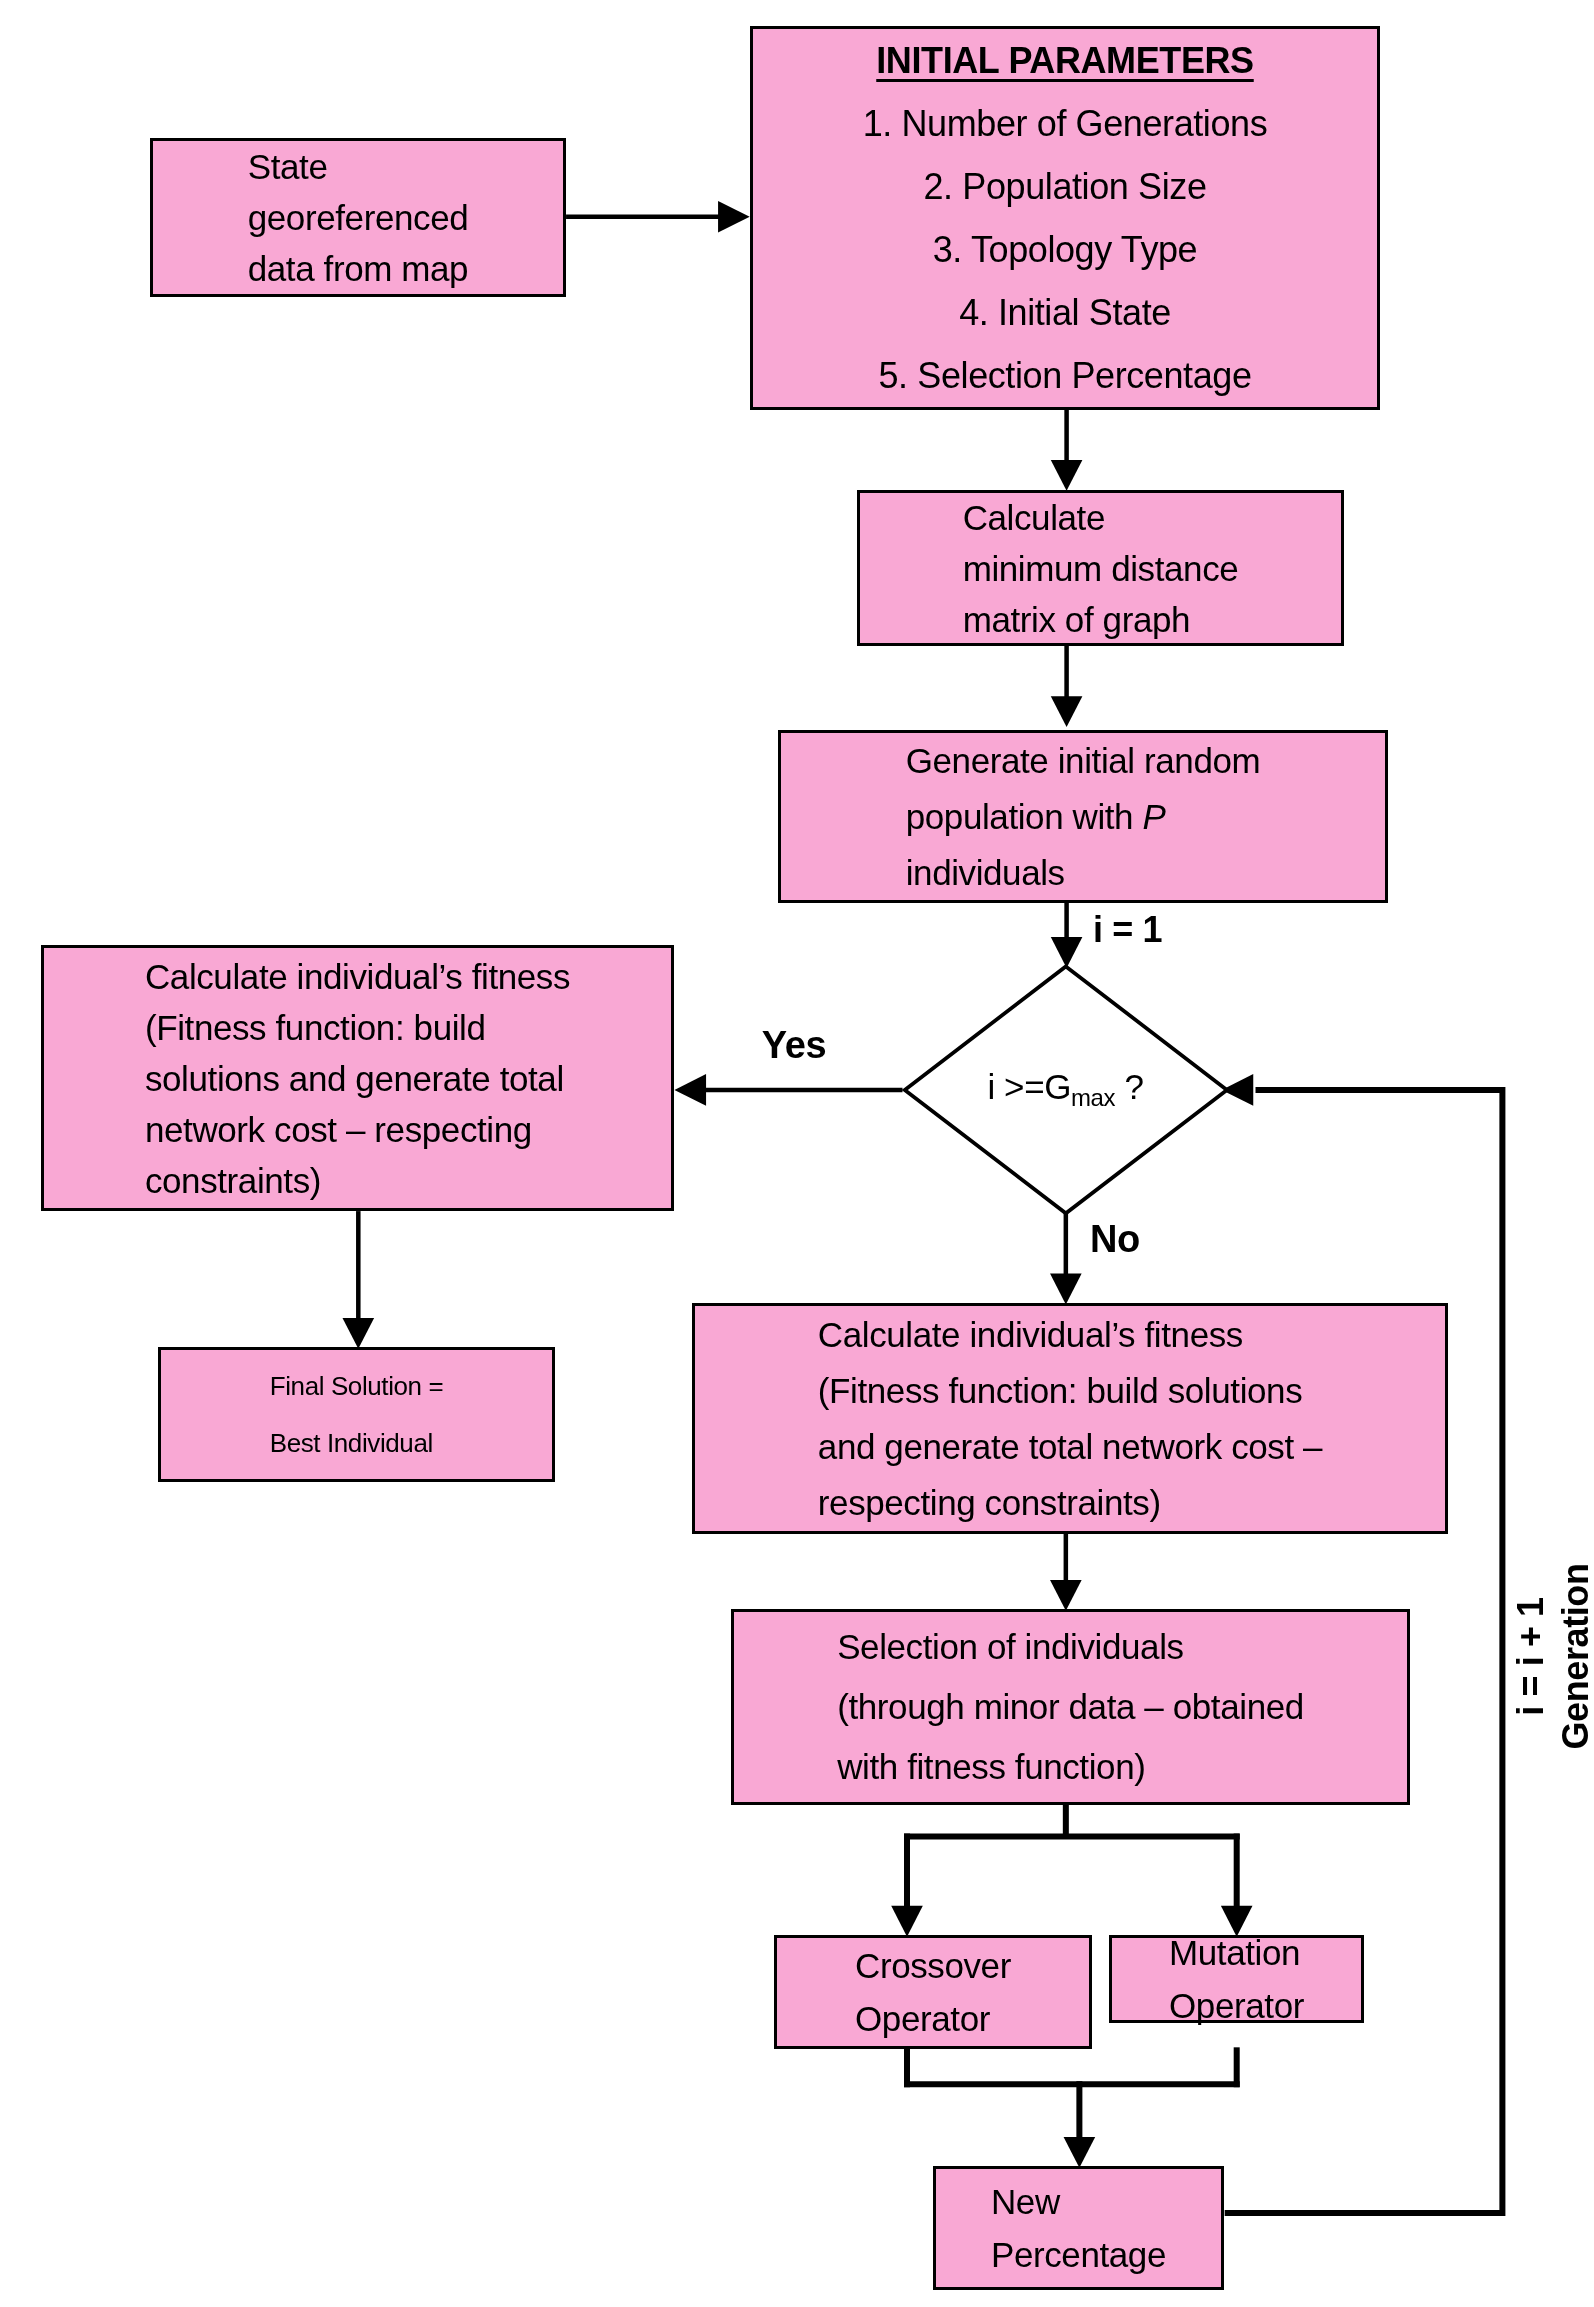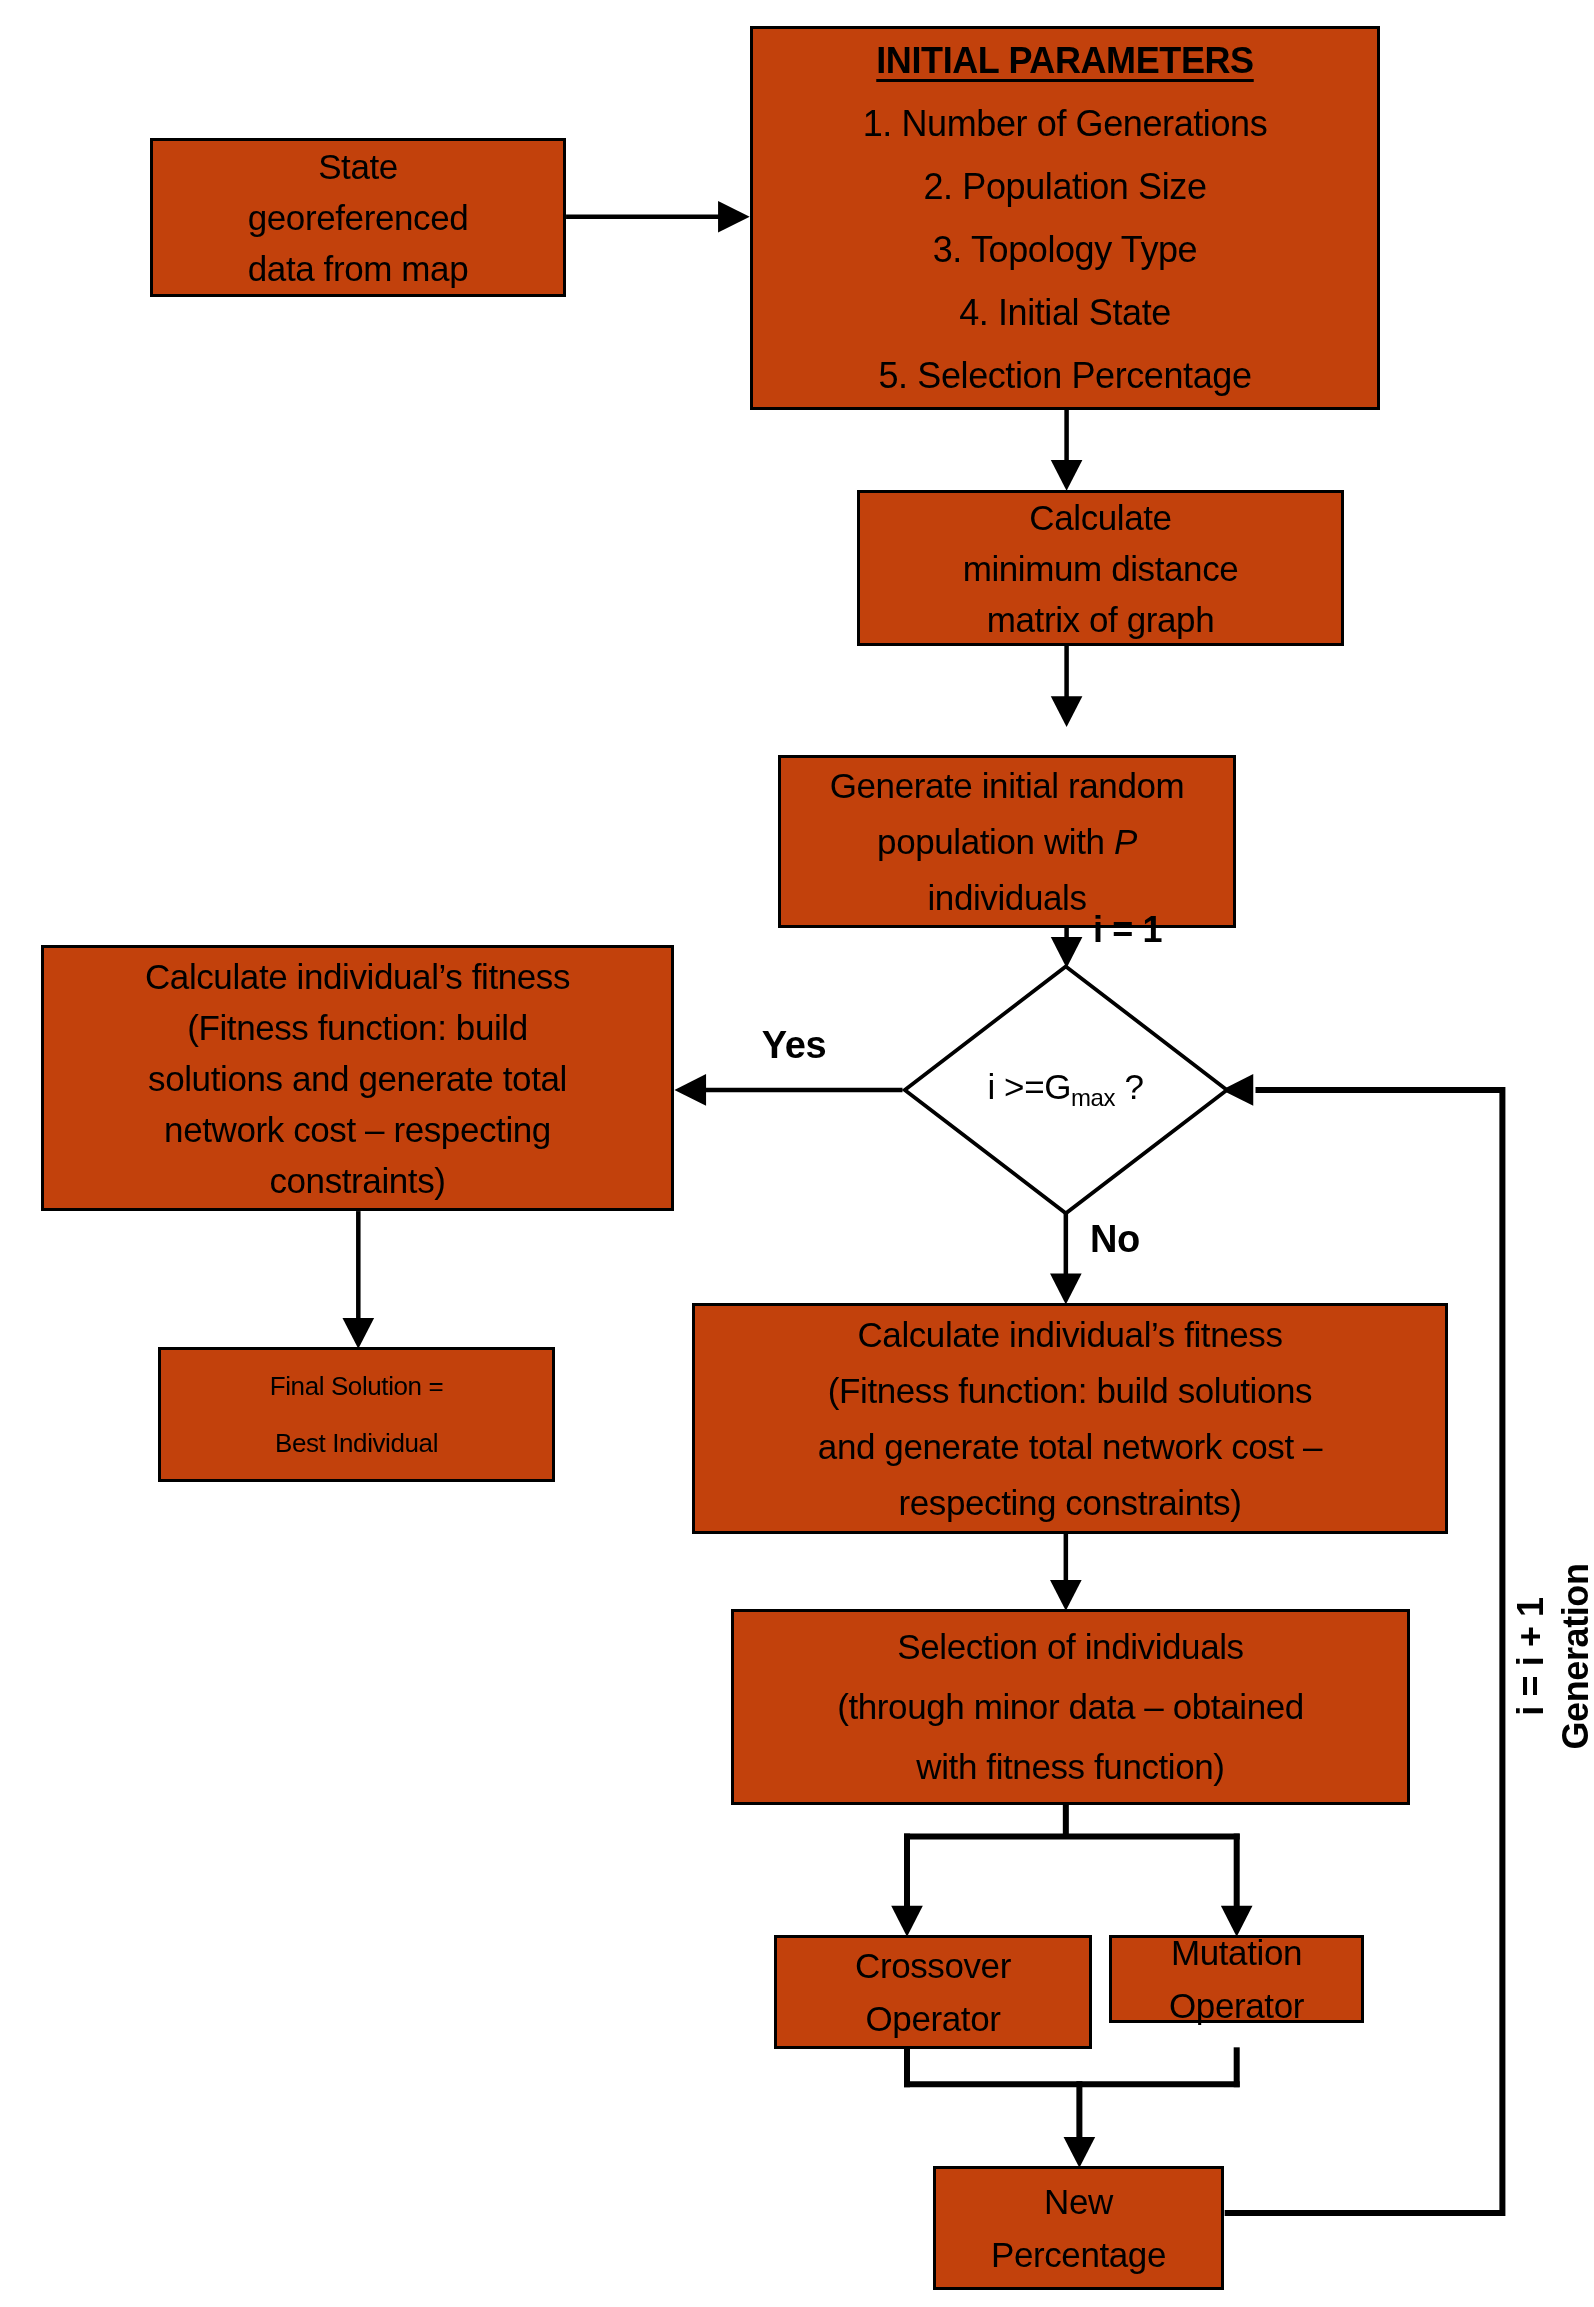--- a/index.html
+++ b/index.html
@@ -14,34 +14,33 @@
   }
   #connectors {
     position: absolute;
     left: 0; top: 0;
     width: 1595px; height: 2307px;
   }
   .box {
     position: absolute;
     box-sizing: border-box;
     border: 3.8px solid #000000;
-    background: #c2410c;
+    background: #f9a8d4;
     display: flex;
     align-items: center;
     justify-content: center;
-    text-align: center;
     letter-spacing: -0.4px;
   }
   .box-text { white-space: pre-line; }
   .import-box   { left: 150px;  top: 138px;  width: 416px;  height: 159px; font-size: 35px; line-height: 51px; }
   .params-box   { left: 750px;  top: 25.6px;   width: 630px;  height: 384px; flex-direction: column; font-size: 36px; }
   .params-title { font-weight: bold; text-decoration: underline; text-decoration-thickness: 3px; text-underline-offset: 6px; line-height: 63px; }
   .params-item  { line-height: 63px; }
   .calc-box     { left: 857px; top: 490px;  width: 487px;  height: 156px; font-size: 35px; line-height: 51px; }
-  .genpop-box   { left: 778px; top: 755px;  width: 458px;  height: 173px; font-size: 35px; line-height: 56px; }
+  .genpop-box   { left: 778px; top: 730px;  width: 610px;  height: 173px; font-size: 35px; line-height: 56px; }
   .fityes-box   { left: 41px;   top: 945px; width: 633px;  height: 266px; font-size: 35px; line-height: 51px; }
   .final-box    { left: 158px;  top: 1347px; width: 397px;  height: 135px; font-size: 26px; line-height: 57px; }
   .fitno-box    { left: 692px;  top: 1303px; width: 756px; height: 231px; font-size: 35px; line-height: 56px; }
   .select-box   { left: 731px;  top: 1609px; width: 679px;  height: 196px; font-size: 35px; line-height: 60px; }
   .cross-box    { left: 774px; top: 1935px; width: 318px;  height: 114px; font-size: 35px; line-height: 53px; }
   .mut-box      { left: 1109px; top: 1935px; width: 255px;  height: 88px; font-size: 35px; line-height: 53px; }
   .newpop-box   { left: 933px; top: 2166px; width: 291px;  height: 124px; font-size: 35px; line-height: 53px; }
   .decision-text {
     position: absolute;
     left: 915px; top: 1052px; width: 301px; height: 75px;

